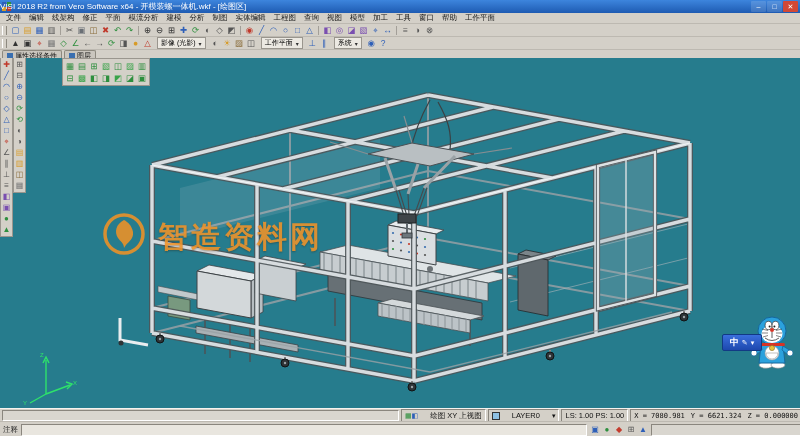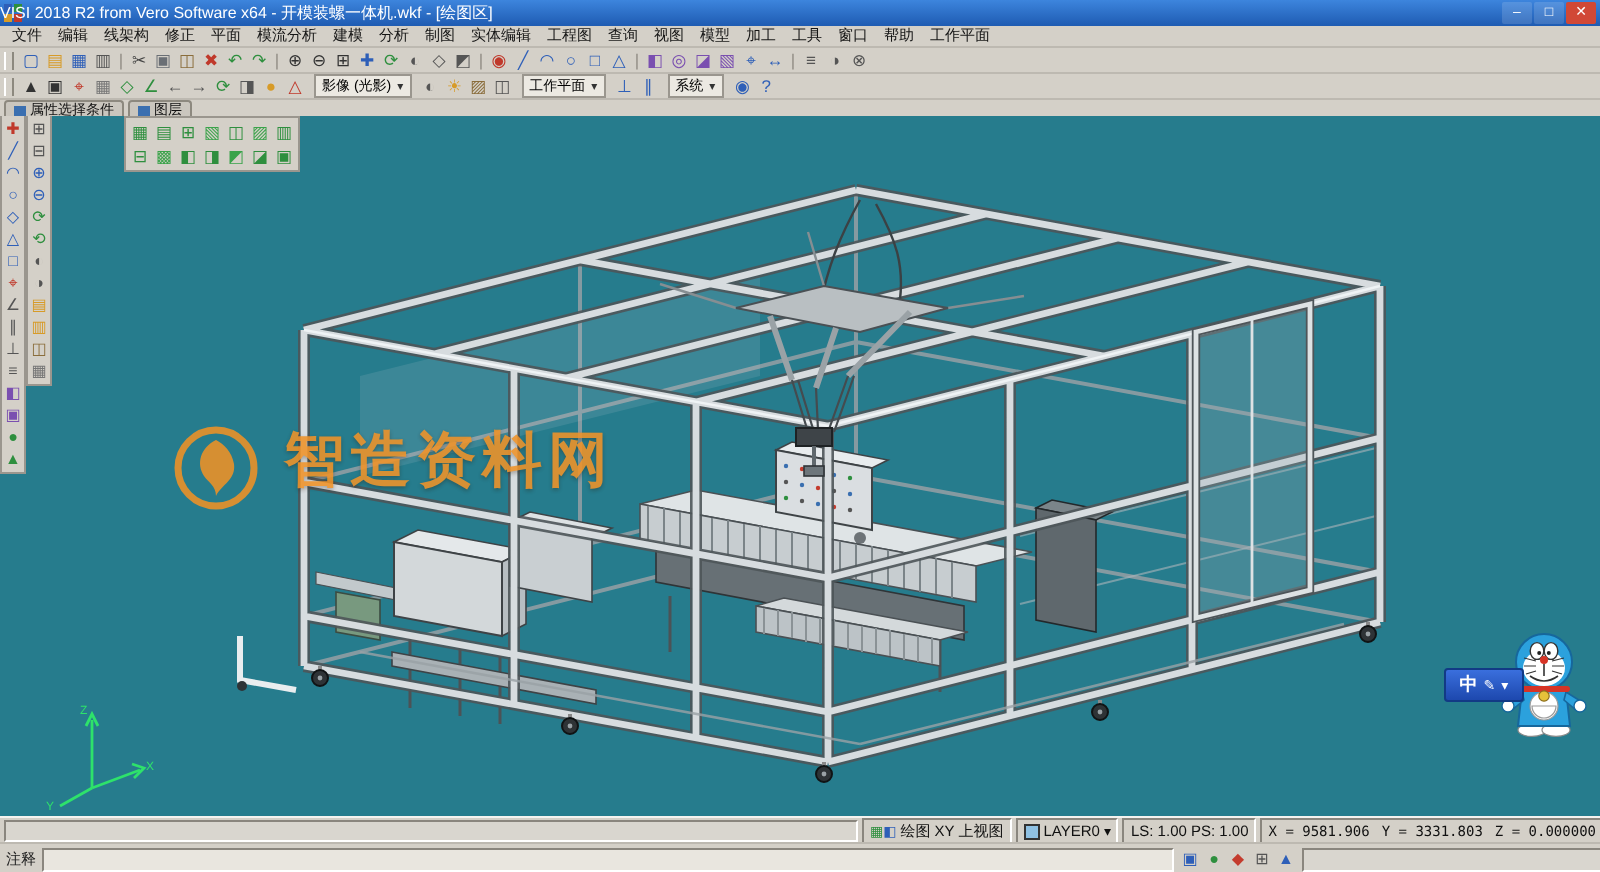--- a/index.html
+++ b/index.html
@@ -28,30 +28,30 @@
   .tab-ic{width:6px;height:6px;background:#3a6fb0;display:inline-block}
   
   .viewport{position:absolute;top:58px;left:0;width:800px;height:350px;background:#267c8d;overflow:hidden}
   .scene{position:absolute;top:0;left:0}
   .vstrip{position:absolute;top:0;background:#d4d0c8;border:1px solid #9a968e;border-top:none;display:flex;flex-direction:column;align-items:center;padding:1px 0;z-index:5}
   #stripA{left:0}
   #stripB{left:13px}
   .vs-icon{width:11px;height:11px;font-size:8px;line-height:11px;text-align:center}
   .palette{position:absolute;left:62px;top:0;display:grid;grid-template-columns:repeat(7,12px);background:#d4d0c8;border:1px solid #9a968e;padding:1px;z-index:5}
   .palette .tb-icon{width:12px;height:12px;line-height:12px}
-  .watermark{position:absolute;left:84px;top:152px;display:flex;align-items:flex-start;gap:10px;opacity:.88;z-index:4;pointer-events:none}
+  .watermark{position:absolute;left:100px;top:152px;display:flex;align-items:flex-end;gap:10px;opacity:.88;z-index:4;pointer-events:none}
   .wm-text{font-size:30px;font-weight:bold;color:#f09328;letter-spacing:3px;white-space:nowrap;text-shadow:0 1px 2px rgba(40,20,0,.35)}
   .ime{position:absolute;left:722px;top:276px;width:38px;height:15px;background:linear-gradient(#3a6fdd,#1d48ae);border:1px solid #123a85;border-radius:2px;display:flex;align-items:center;justify-content:center;gap:3px;color:#fff;z-index:7}
   .ime .zh{font-size:9px;font-weight:bold}
   .ime .ime-ic{font-size:7px}
   .doraemon{position:absolute;left:750px;top:258px;z-index:6}
   
   .statusbar{position:absolute;top:408px;left:0;width:800px;height:13px;background:#d4d0c8;border-top:1px solid #f5f3ef;display:flex;align-items:center;padding:0 2px;gap:2px;font-size:7.5px}
   .status-msg{flex:1;height:9px;border:1px solid;border-color:#8a867e #fff #fff #8a867e;background:#d9d6cf}
-  .seg{display:flex;align-items:center;gap:2px;height:11px;padding:0 3px;border:1px solid;border-color:#8a867e #fff #fff #8a867e;white-space:nowrap;color:#111}
+  .seg{display:flex;align-items:center;gap:12px;height:11px;padding:0 3px;border:1px solid;border-color:#8a867e #fff #fff #8a867e;white-space:nowrap;color:#111}
   .seg .mini{font-size:7px}
   .layer-chip{width:6px;height:6px;background:#8fc1e3;border:1px solid #333;display:inline-block}
   .coords{font-family:"DejaVu Sans Mono",monospace;font-size:7px;gap:6px}
   .bottombar{position:absolute;top:421px;left:0;width:800px;height:15px;background:#d4d0c8;border-top:1px solid #bdb9b1;display:flex;align-items:center;padding:0 3px;gap:3px;font-size:7.5px}
   .prompt-label{color:#222}
   .prompt-field{flex:1;height:10px;border:1px solid;border-color:#8a867e #fff #fff #8a867e;background:#e9e6df}
   .bb-icons{display:flex;gap:2px}
   .bb-icons .tb-icon{width:10px;height:10px;line-height:10px;font-size:8px}
   .right-field{width:150px;height:10px;border:1px solid;border-color:#8a867e #fff #fff #8a867e;background:#d9d6cf}
 </style>
@@ -402,22 +402,22 @@
   </div>
   <div class="seg" data-name="layer-selector">
     <span class="layer-chip" data-name="layer-color-chip"></span>
     <span data-name="active-layer-label">LAYER0</span>
     <span class="mini" data-name="chevron-down-icon">▾</span>
   </div>
   <div class="seg" data-name="scale-indicator">
     <span data-name="scale-label">LS: 1.00 PS: 1.00</span>
   </div>
   <div class="seg coords" data-name="coordinate-readout">
-    <span data-name="coord-x">X = 9581.906</span>
-    <span data-name="coord-y">Y = 3331.803</span>
+    <span data-name="coord-x">X = 7080.981</span>
+    <span data-name="coord-y">Y = 6621.324</span>
     <span data-name="coord-z">Z = 0.000000</span>
   </div>
 </div>
 
 <div class="bottombar" data-name="command-bar">
   <span class="prompt-label" data-name="prompt-label">注释</span>
   <div class="prompt-field" data-name="command-input"></div>
   <div class="bb-icons" data-name="command-bar-icons">
 
   <span class="tb-icon" data-name="note-icon" style="color: rgb(46, 95, 184);">▣</span>

